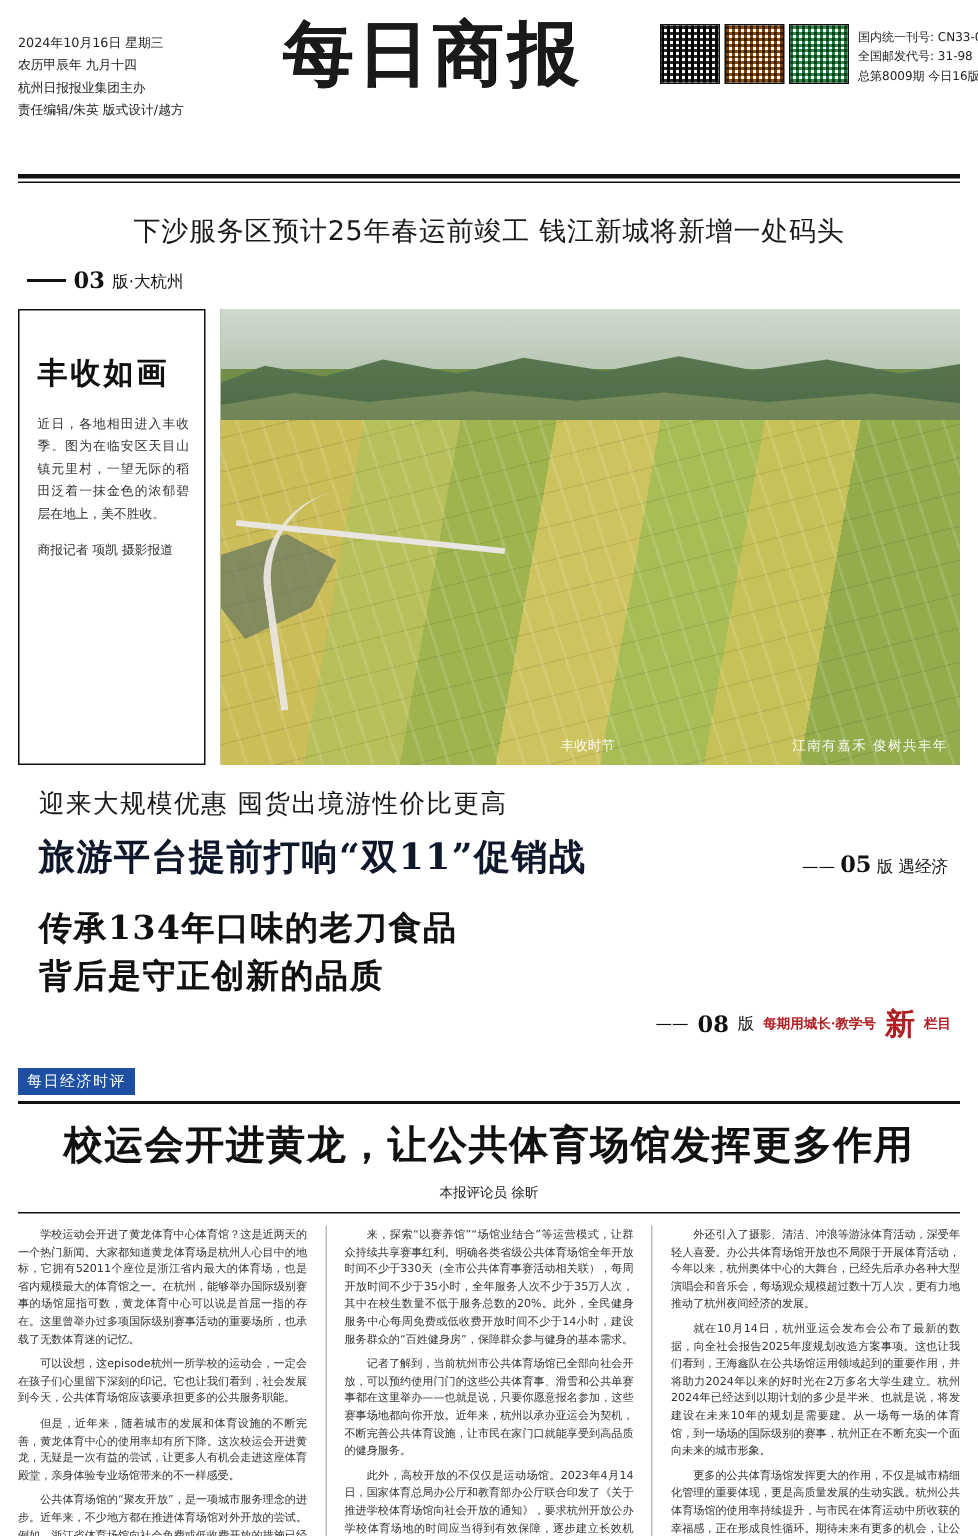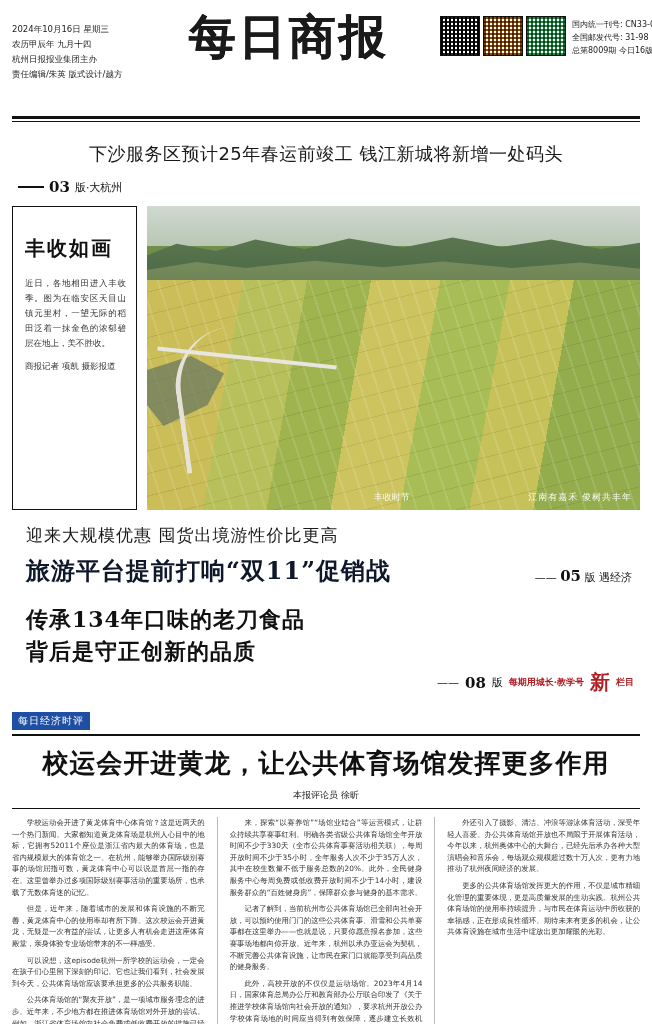--- a/index.html
+++ b/index.html
@@ -217,30 +217,31 @@
     <span class="sec-tag">每日经济时评</span>
   </div>
   <div class="band-rule"></div>
   <div class="sec-head">校运会开进黄龙，让公共体育场馆发挥更多作用</div>
   <div class="byline">本报评论员 徐昕</div>
   <div class="sec-rule"></div>
 
   <div class="cols">
     <div class="col">
       <p>学校运动会开进了黄龙体育中心体育馆？这是近两天的一个热门新闻。大家都知道黄龙体育场是杭州人心目中的地标，它拥有52011个座位是浙江省内最大的体育场，也是省内规模最大的体育馆之一。在杭州，能够举办国际级别赛事的场馆屈指可数，黄龙体育中心可以说是首屈一指的存在。这里曾举办过多项国际级别赛事活动的重要场所，也承载了无数体育迷的记忆。</p>
+      <p>可以设想，这episode杭州一所学校的运动会，一定会在孩子们心里留下深刻的印记。它也让我们看到，社会发展到今天，公共体育场馆应该要承担更多的公共服务职能。</p>
       <p>但是，近年来，随着城市的发展和体育设施的不断完善，黄龙体育中心的使用率却有所下降。这次校运会开进黄龙，无疑是一次有益的尝试，让更多人有机会走进这座体育殿堂，亲身体验专业场馆带来的不一样感受。</p>
-      <p>可以设想，这episode杭州一所学校的运动会，一定会在孩子们心里留下深刻的印记。它也让我们看到，社会发展到今天，公共体育场馆应该要承担更多的公共服务职能。</p>
       <p>公共体育场馆的“聚友开放”，是一项城市服务理念的进步。近年来，不少地方都在推进体育场馆对外开放的尝试。例如，浙江省体育场馆向社会免费或低收费开放的措施已经取得了明显成效。明确了27个省级公共体育场馆每周开放时间不少于35小时，全年开放时间不少于330天。</p>
     </div>
     <div class="col-div"></div>
     <div class="col">
       <p>来，探索“以赛养馆”“场馆业结合”等运营模式，让群众持续共享赛事红利。明确各类省级公共体育场馆全年开放时间不少于330天（全市公共体育事赛活动相关联），每周开放时间不少于35小时，全年服务人次不少于35万人次，其中在校生数量不低于服务总数的20%。此外，全民健身服务中心每周免费或低收费开放时间不少于14小时，建设服务群众的“百姓健身房”，保障群众参与健身的基本需求。</p>
       <p>记者了解到，当前杭州市公共体育场馆已全部向社会开放，可以预约使用门门的这些公共体育事、滑雪和公共单赛事都在这里举办——也就是说，只要你愿意报名参加，这些赛事场地都向你开放。近年来，杭州以承办亚运会为契机，不断完善公共体育设施，让市民在家门口就能享受到高品质的健身服务。</p>
       <p>此外，高校开放的不仅仅是运动场馆。2023年4月14日，国家体育总局办公厅和教育部办公厅联合印发了《关于推进学校体育场馆向社会开放的通知》，要求杭州开放公办学校体育场地的时间应当得到有效保障，逐步建立长效机制。西湖区不少中小学的体育走在前沿，多年来一直坚持开放学校体育场馆，为社区居民提供了便利的健身去处。</p>
     </div>
     <div class="col-div"></div>
     <div class="col">
       <p>外还引入了摄影、清洁、冲浪等游泳体育活动，深受年轻人喜爱。办公共体育场馆开放也不局限于开展体育活动，今年以来，杭州奥体中心的大舞台，已经先后承办各种大型演唱会和音乐会，每场观众规模超过数十万人次，更有力地推动了杭州夜间经济的发展。</p>
+      <p>就在10月14日，杭州亚运会发布会公布了最新的数据，向全社会报告2025年度规划改造方案事项。这也让我们看到，王海鑫队在公共场馆运用领域起到的重要作用，并将助力2024年以来的好时光在2万多名大学生建立。杭州2024年已经达到以期计划的多少是半米、也就是说，将发建设在未来10年的规划是需要建。从一场每一场的体育馆，到一场场的国际级别的赛事，杭州正在不断充实一个面向未来的城市形象。</p>
       <p>更多的公共体育场馆发挥更大的作用，不仅是城市精细化管理的重要体现，更是高质量发展的生动实践。杭州公共体育场馆的使用率持续提升，与市民在体育运动中所收获的幸福感，正在形成良性循环。期待未来有更多的机会，让公共体育设施在城市生活中绽放出更加耀眼的光彩。</p>
     </div>
   </div>
 
 </div>
 
 </body></html>

